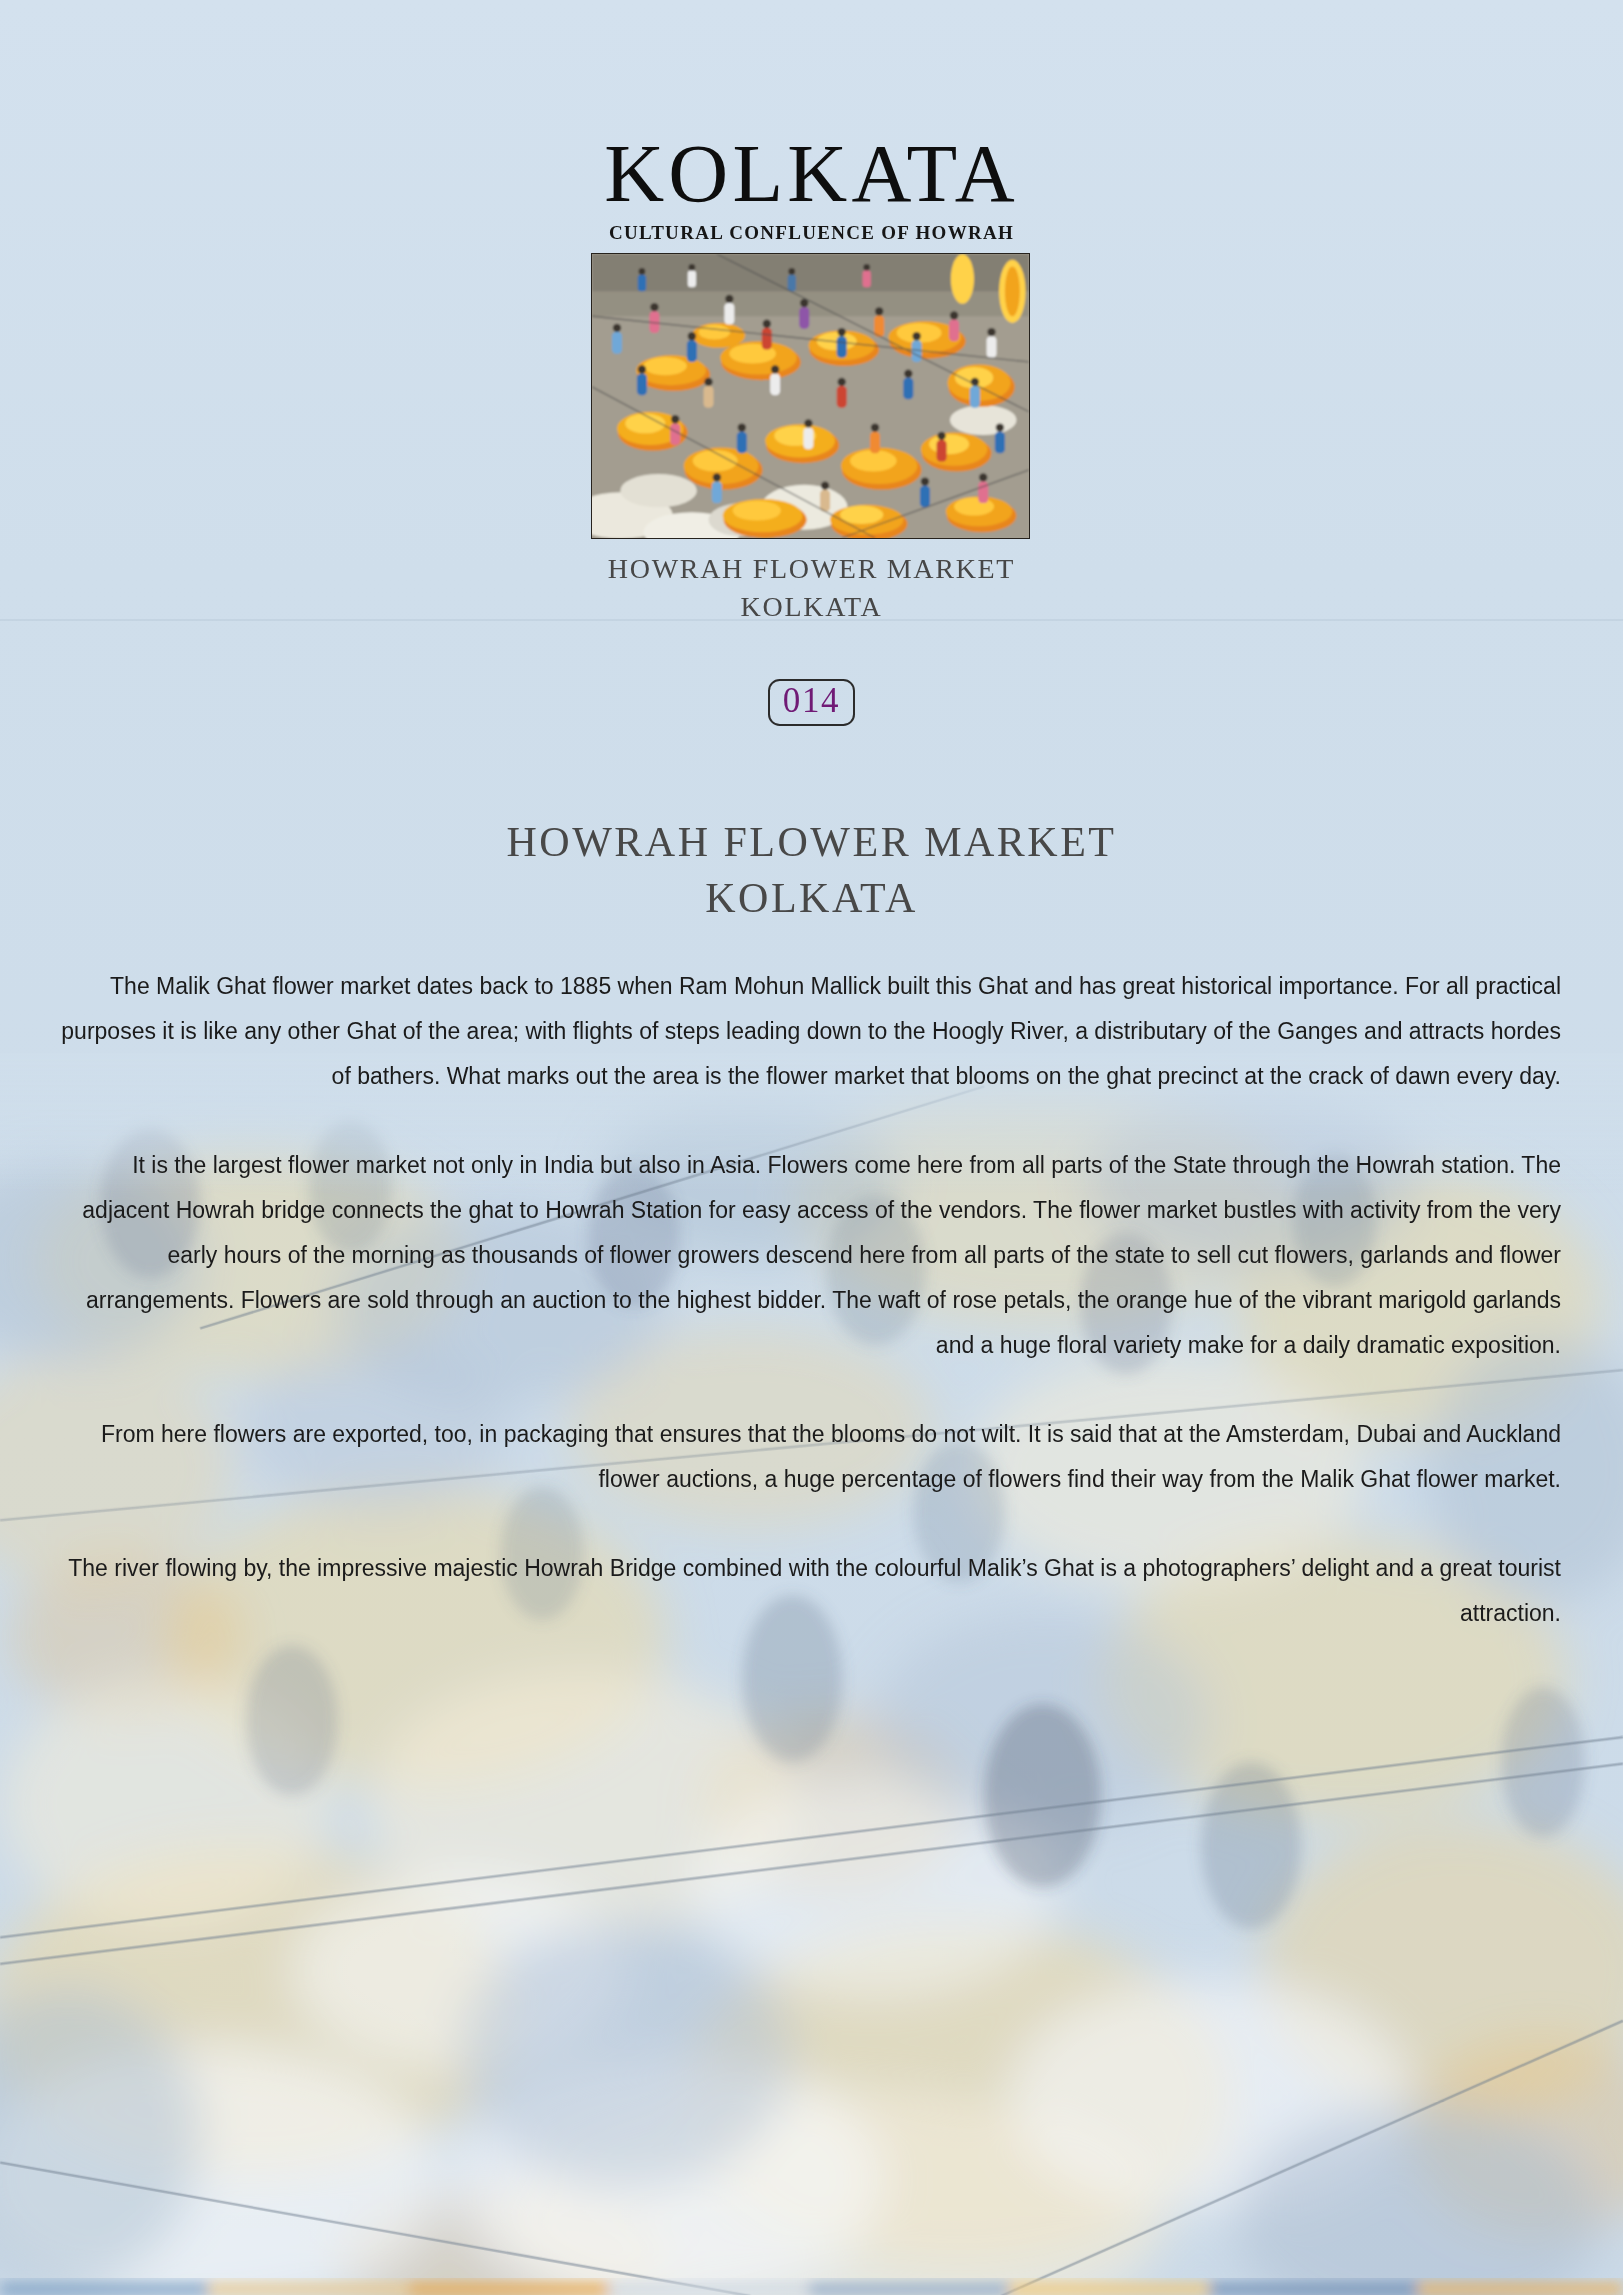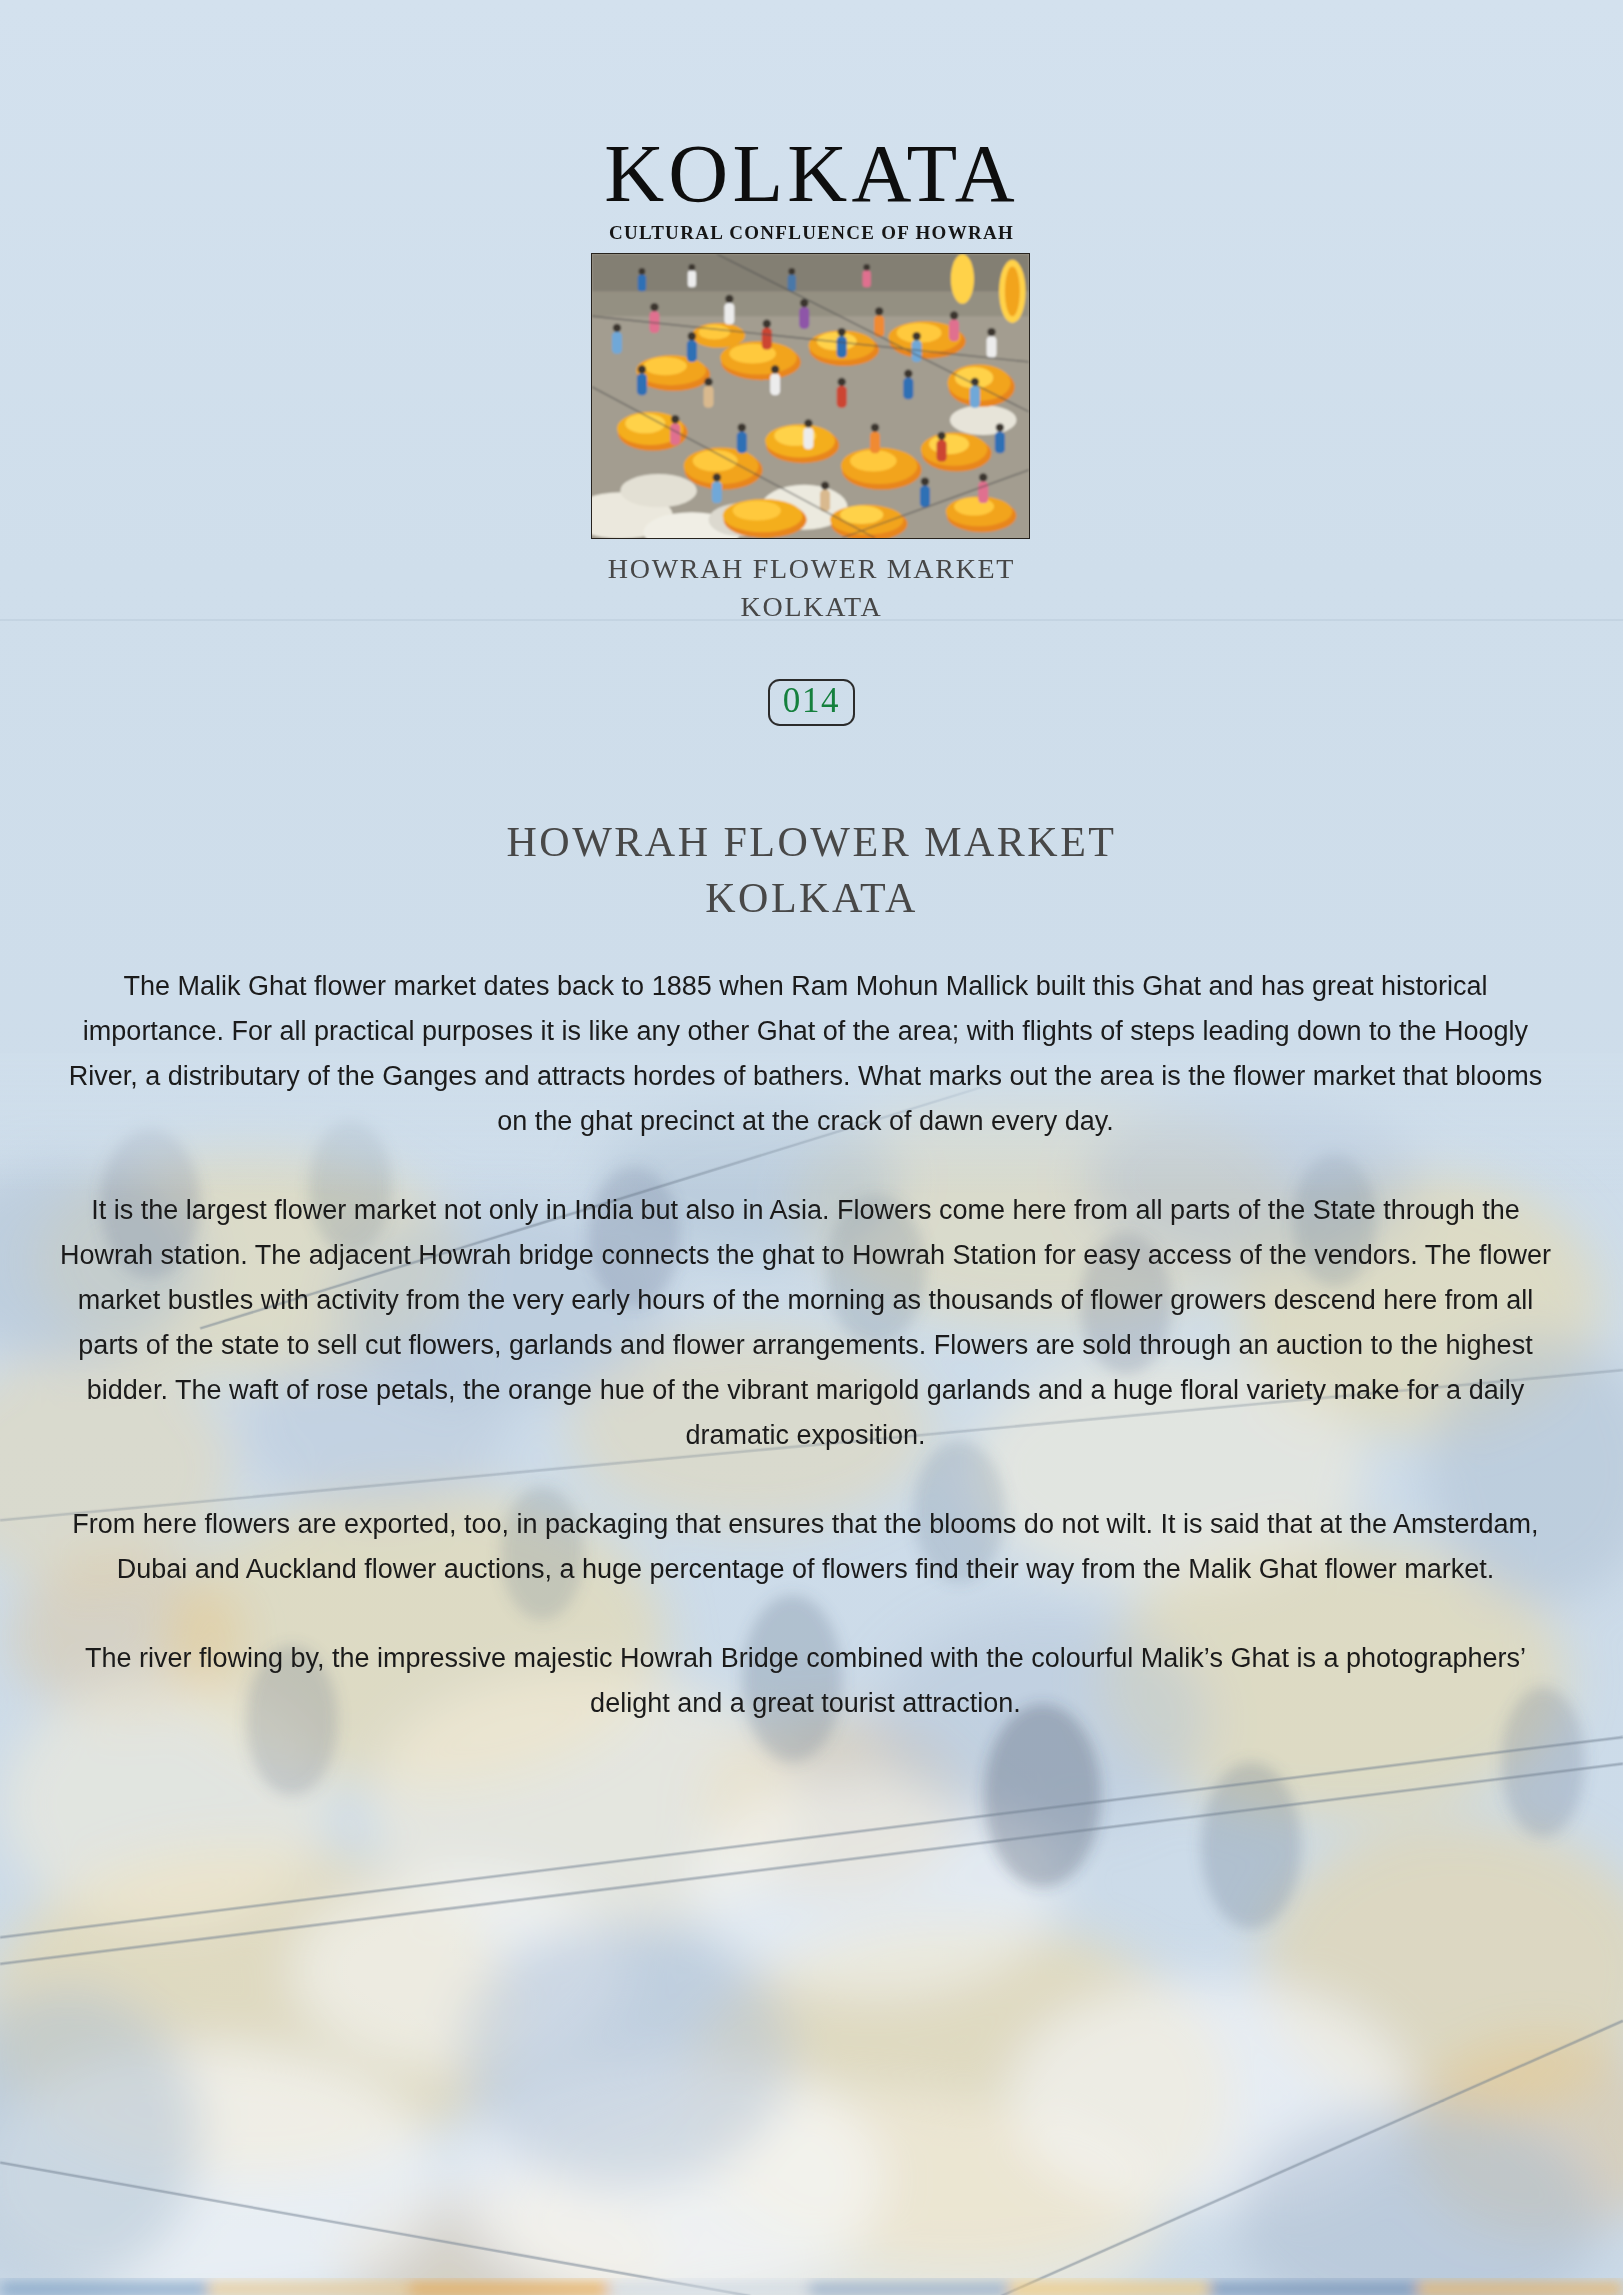--- a/index.html
+++ b/index.html
@@ -24,28 +24,28 @@
     border:1.7px solid #26221d; background:#a8a295; }
   .photo-frame svg { display:block; width:100%; height:100%; }
 
   .photo-caption { position:absolute; top:542px; left:0; width:100%;
     text-align:center; color:#474747; font-size:28px; line-height:38px;
     letter-spacing:1.7px; }
 
   .badge-row { position:absolute; top:671px; left:0; width:100%;
     display:flex; justify-content:center; }
   .page-badge { border:2.5px solid #2b2b2b; border-radius:11.7px; padding:0px 12.5px 3.3px;
-    font-size:35px; color:#15803d; letter-spacing:1.7px; background:transparent; }
+    font-size:35px; color:#701a75; letter-spacing:1.7px; background:transparent; }
 
   .heading { position:absolute; top:806px; left:0; width:100%; text-align:center;
     color:#484848; font-size:42px; line-height:56px; letter-spacing:2.5px; }
 
   .article { position:absolute; top:956px; left:50px; width:1511px;
-    font-family:"Liberation Sans", sans-serif; font-size:27px; line-height:45px;
-    color:#1b1b1b; text-align:center; }
+    font-family:"Liberation Sans", sans-serif; font-size:23px; line-height:45px;
+    color:#1b1b1b; text-align:right; }
   .article p { margin:0 0 44px 0; }
 </style>
 </head>
 <body>
 
 <div class="sky-seam"></div>
 
 <svg class="bg-art" viewBox="0 0 1946 1490" preserveAspectRatio="none" aria-hidden="true">
   <defs>
     <filter id="bb" x="-30%" y="-30%" width="160%" height="160%">

